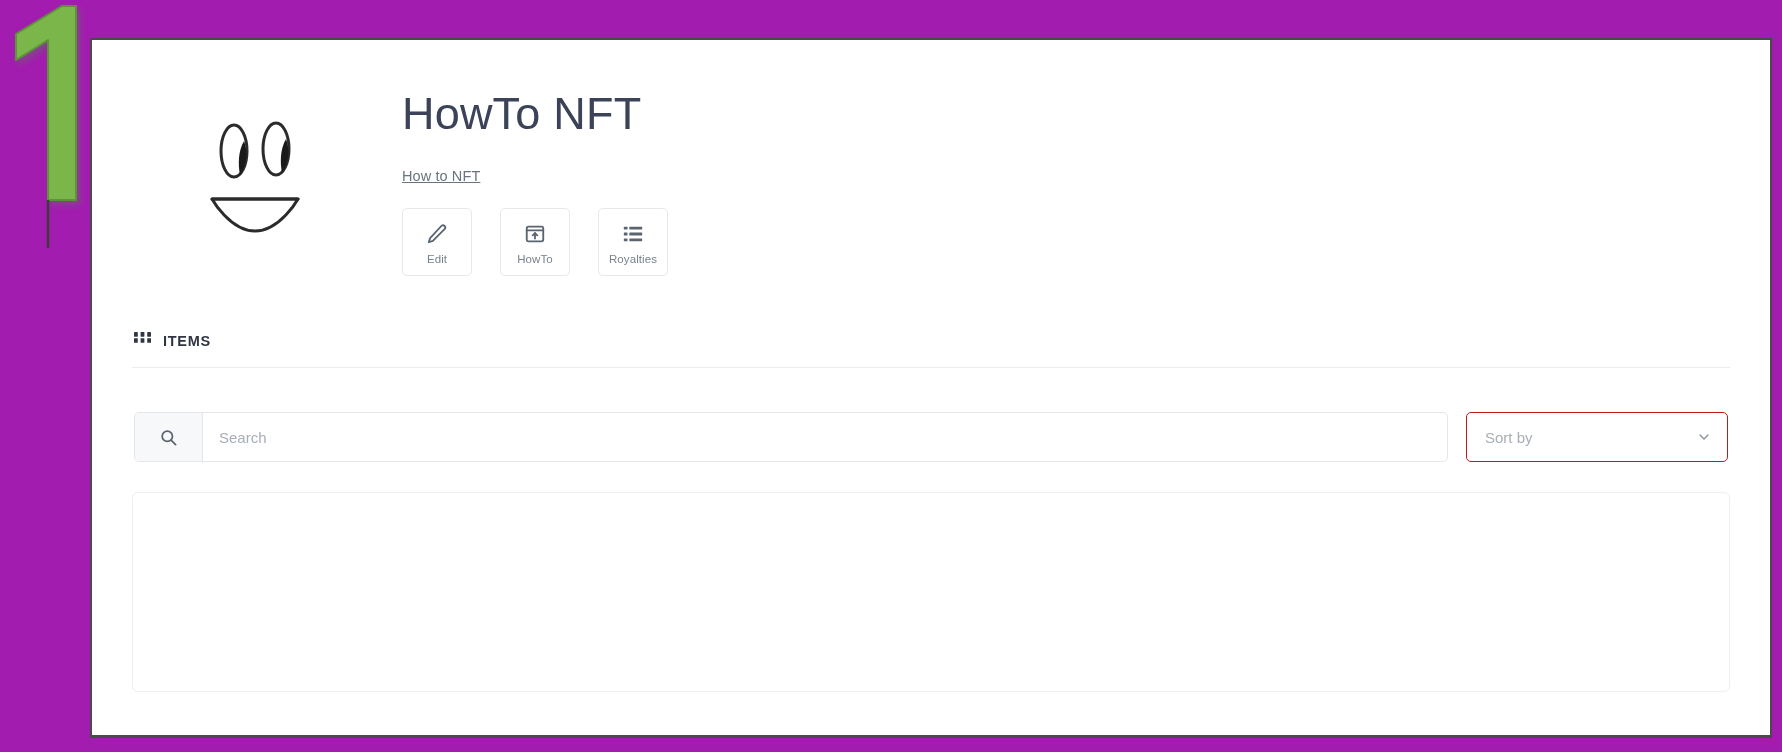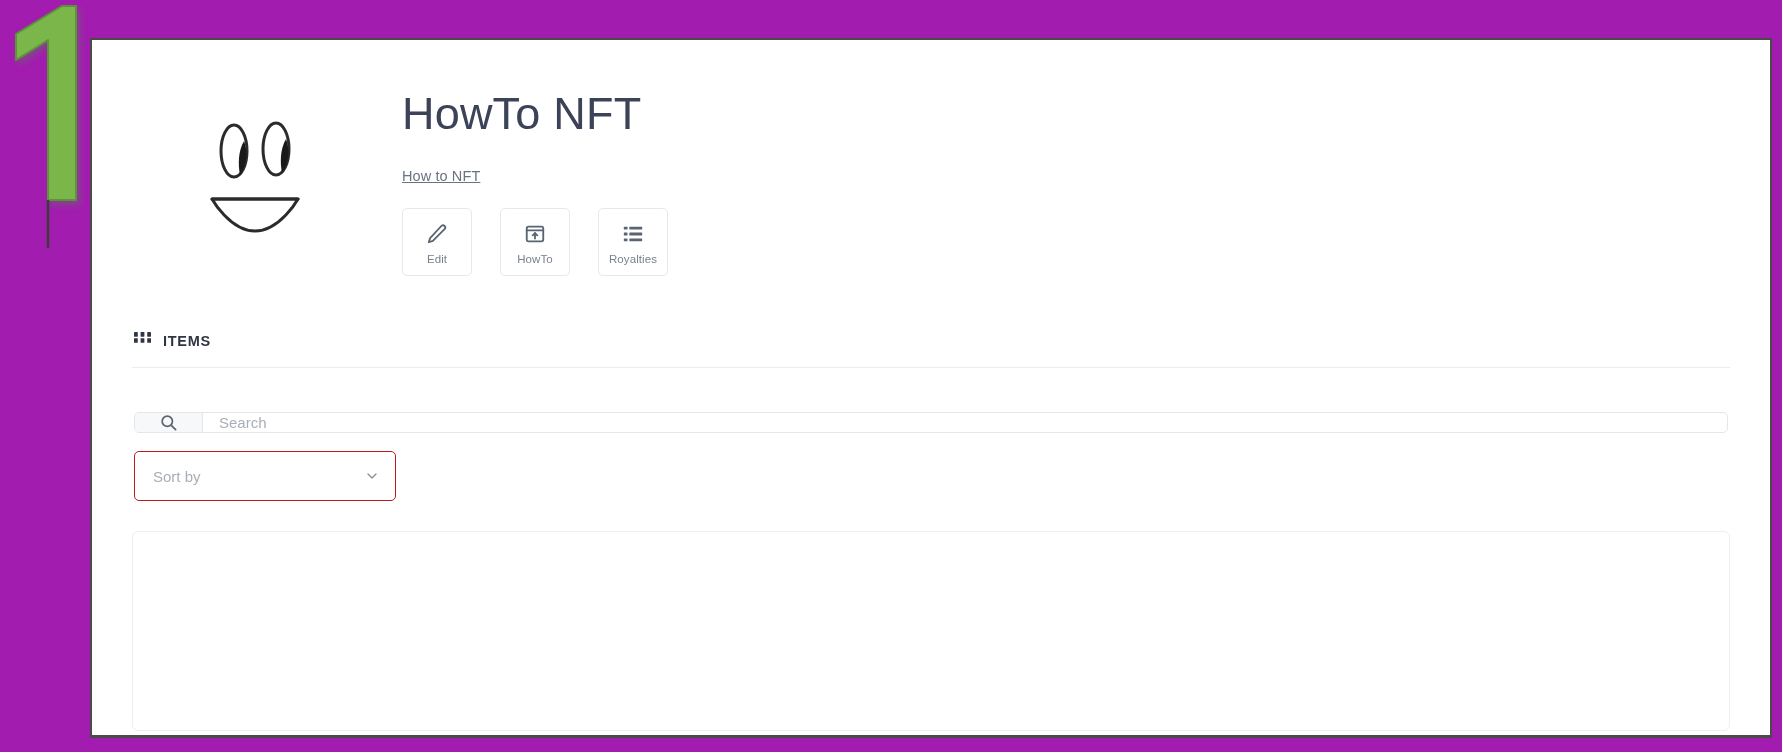--- a/index.html
+++ b/index.html
@@ -182,21 +182,20 @@
   }
 
   
   .search-row {
     margin-top: 44px;
     display: flex;
     align-items: stretch;
     gap: 18px;
     padding-left: 2px;
     padding-right: 2px;
-    flex-direction: column;
   }
 
   .search-group {
     flex: 1;
     display: flex;
     height: 50px;
     border: 1px solid #e4e6e9;
     border-radius: 5px;
     overflow: hidden;
     background: #ffffff;

